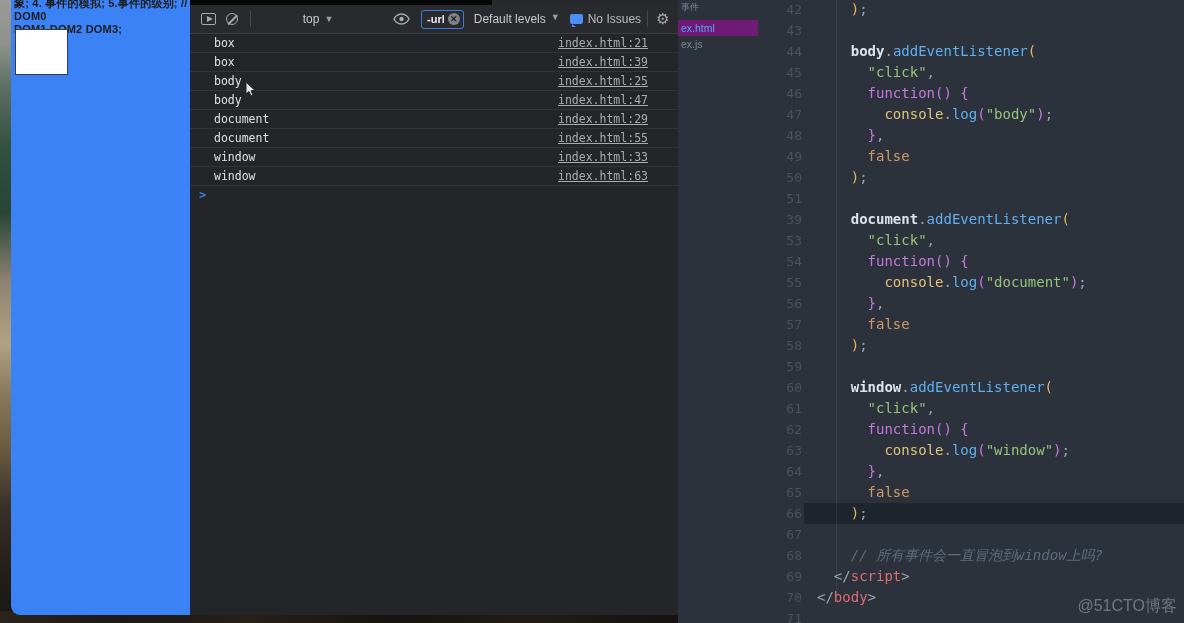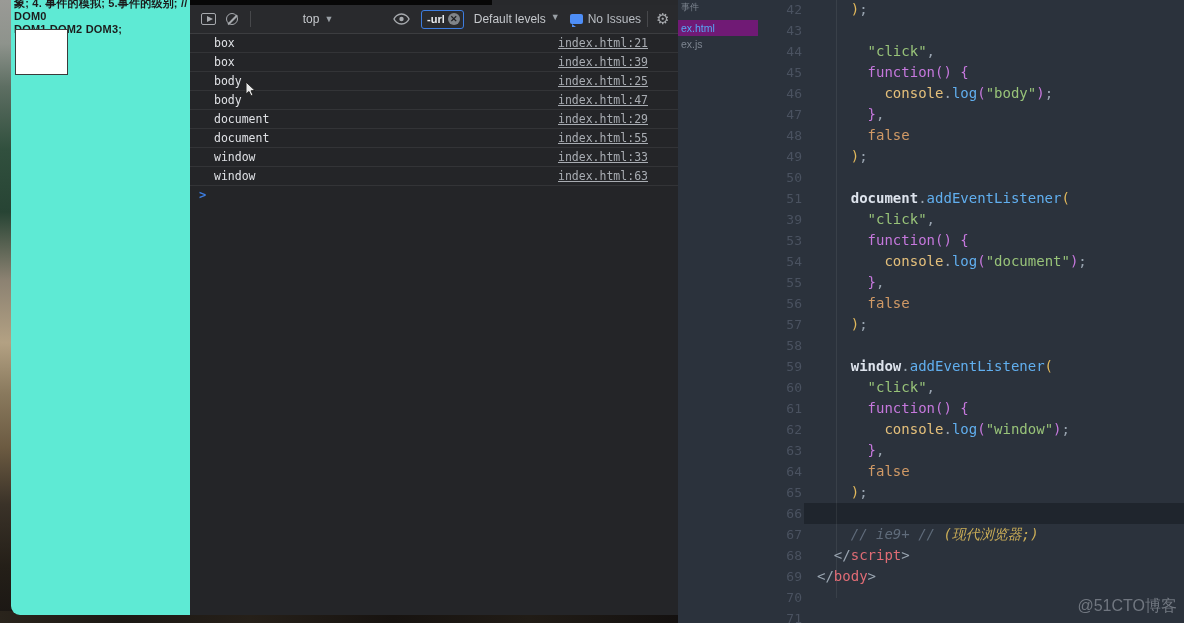--- a/index.html
+++ b/index.html
@@ -6,21 +6,21 @@
   html,body { width:1184px; height:623px; overflow:hidden; background:#16120e; }
   #stage { position:relative; width:1184px; height:623px; font-family:"Liberation Sans",sans-serif; }
 
   
   #wall-left { position:absolute; left:0; top:0; width:11px; height:623px;
     background:linear-gradient(180deg,#9a9a96 0%,#8e938c 7%,#5d6e62 14%,#31503e 24%,#274434 34%,#8c8272 45%,#b3a183 55%,#8a7a5e 63%,#6b5a41 72%,#3a3228 81%,#241f18 91%,#1a1613 100%); }
   #wall-bottom { position:absolute; left:0; top:611px; width:678px; height:12px;
     background:linear-gradient(90deg,#2a241c 0%,#1c1814 18%,#262019 37%,#171310 58%,#211c16 78%,#141110 100%); }
 
   
-  #page { position:absolute; left:11px; top:0; width:179px; height:615px; background:#5eead4; border-radius:0 0 0 9px;padding-left:28px; }
+  #page { position:absolute; left:11px; top:0; width:179px; height:615px; background:#3b82f6; border-radius:0 0 0 9px;padding-left:28px; }
   .notes { position:absolute; left:3px; top:-3px; width:174px; color:#1c1c1c; font-size:11px; line-height:13px; font-weight:700; letter-spacing:.2px; }
   #page-box { position:absolute; left:4px; top:29px; width:53px; height:46px; border:1.5px solid #3a3a3a; background:#fff; }
 
   
   #devtools { position:absolute; left:190px; top:0; width:488px; height:615px; background:#242528; }
   #dt-topstrip { position:absolute; left:0; top:0; width:488px; height:5px; background:#28292c; }
   #dt-topstrip .blk { position:absolute; left:0; top:0; width:302px; height:5px; background:#070707; }
   #dt-toolbar { position:absolute; left:0; top:5px; width:488px; height:29px; background:#292a2d; border-bottom:1px solid #3c3d40; display:flex; align-items:center; padding:0 6px; color:#c5c8cc; font-size:12px; }
   .tb-div { width:1px; height:16px; background:#47484b; margin:0 6px; flex:none; }
   .tb-icon { flex:none; display:flex; align-items:center; justify-content:center; width:24px; height:24px; }
@@ -209,20 +209,21 @@
         <div class="gnum">66</div>
         <div class="gnum">67</div>
         <div class="gnum">68</div>
         <div class="gnum">69</div>
         <div class="gnum">70</div>
         <div class="gnum">71</div>
       </div>
     <div id="code">
         <div class="cline"><span class="sg-sp">    </span><span class="sg-g">)</span><span class="sg-p">;</span></div>
         <div class="cline"></div>
+        <div class="cline"><span class="sg-sp">    </span><span class="sg-id">body</span><span class="sg-p">.</span><span class="sg-b">addEventListener</span><span class="sg-g">(</span></div>
         <div class="cline"><span class="sg-sp">      </span><span class="sg-s">"click"</span><span class="sg-p">,</span></div>
         <div class="cline"><span class="sg-sp">      </span><span class="sg-u">function</span><span class="sg-u">()</span><span class="sg-sp"> </span><span class="sg-u">{</span></div>
         <div class="cline"><span class="sg-sp">        </span><span class="sg-c">console</span><span class="sg-p">.</span><span class="sg-b">log</span><span class="sg-u">(</span><span class="sg-s">"body"</span><span class="sg-u">)</span><span class="sg-p">;</span></div>
         <div class="cline"><span class="sg-sp">      </span><span class="sg-u">}</span><span class="sg-p">,</span></div>
         <div class="cline"><span class="sg-sp">      </span><span class="sg-o">false</span></div>
         <div class="cline"><span class="sg-sp">    </span><span class="sg-g">)</span><span class="sg-p">;</span></div>
         <div class="cline"></div>
         <div class="cline"><span class="sg-sp">    </span><span class="sg-id">document</span><span class="sg-p">.</span><span class="sg-b">addEventListener</span><span class="sg-g">(</span></div>
         <div class="cline"><span class="sg-sp">      </span><span class="sg-s">"click"</span><span class="sg-p">,</span></div>
         <div class="cline"><span class="sg-sp">      </span><span class="sg-u">function</span><span class="sg-u">()</span><span class="sg-sp"> </span><span class="sg-u">{</span></div>
@@ -232,20 +233,20 @@
         <div class="cline"><span class="sg-sp">    </span><span class="sg-g">)</span><span class="sg-p">;</span></div>
         <div class="cline"></div>
         <div class="cline"><span class="sg-sp">    </span><span class="sg-id">window</span><span class="sg-p">.</span><span class="sg-b">addEventListener</span><span class="sg-g">(</span></div>
         <div class="cline"><span class="sg-sp">      </span><span class="sg-s">"click"</span><span class="sg-p">,</span></div>
         <div class="cline"><span class="sg-sp">      </span><span class="sg-u">function</span><span class="sg-u">()</span><span class="sg-sp"> </span><span class="sg-u">{</span></div>
         <div class="cline"><span class="sg-sp">        </span><span class="sg-c">console</span><span class="sg-p">.</span><span class="sg-b">log</span><span class="sg-u">(</span><span class="sg-s">"window"</span><span class="sg-u">)</span><span class="sg-p">;</span></div>
         <div class="cline"><span class="sg-sp">      </span><span class="sg-u">}</span><span class="sg-p">,</span></div>
         <div class="cline"><span class="sg-sp">      </span><span class="sg-o">false</span></div>
         <div class="cline"><span class="sg-sp">    </span><span class="sg-g">)</span><span class="sg-p">;</span></div>
         <div class="cline"></div>
-        <div class="cline"><span class="sg-sp">    </span><span class="sg-m">// ie9+ // </span><span class="sg-mg">(现代浏览器;)</span></div>
+        <div class="cline"><span class="sg-sp">    </span><span class="sg-m">// 所有事件会一直冒泡到window上吗?</span></div>
         <div class="cline"><span class="sg-sp">  </span><span class="sg-p">&lt;/</span><span class="sg-r">script</span><span class="sg-p">&gt;</span></div>
         <div class="cline"><span class="sg-p">&lt;/</span><span class="sg-r">body</span><span class="sg-p">&gt;</span></div>
       </div>
     <div id="watermark">@51CTO博客</div>
   </div>
 
 </div>
 
 </body></html>

